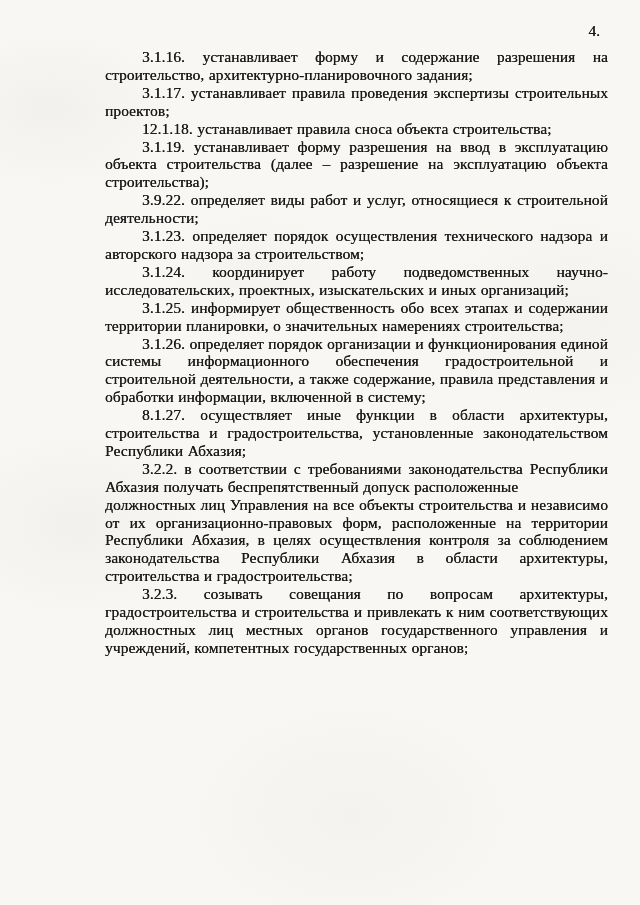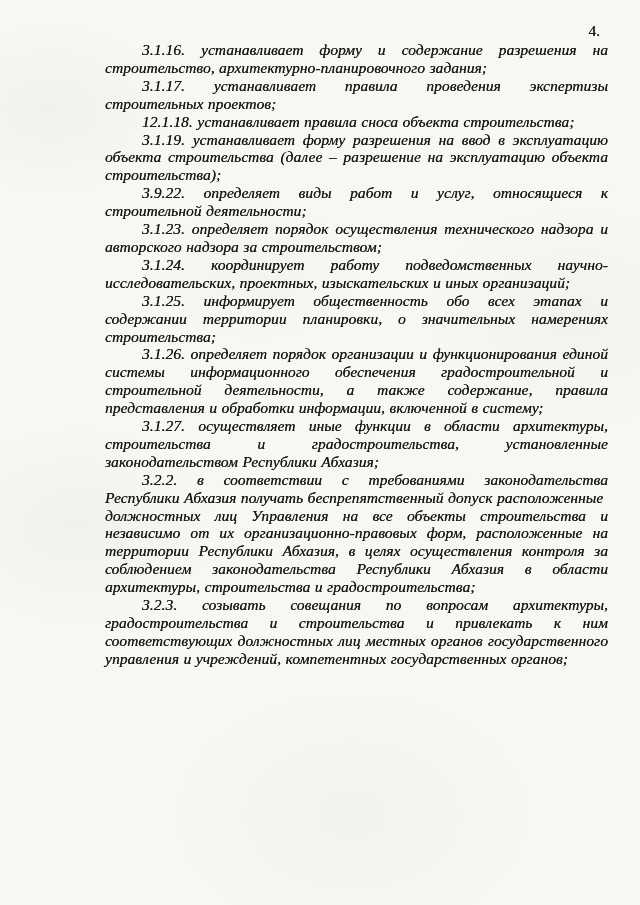--- a/index.html
+++ b/index.html
@@ -34,23 +34,22 @@
     top: 22px;
     right: 40px;
     font-size: 15.5px;
     line-height: 18px;
     color: var(--ink);
     text-shadow: 0.2px 0 0 currentColor;
   }
   .document-body {
     position: absolute;
     left: 105px;
-    top: 41px;
+    top: 48px;
     width: 503px;
-    font-style: italic;
   }
   .document-body p.para {
     margin: 0;
     padding: 0;
     font-size: 15.4px;
     line-height: 17.9px;
     text-align: justify;
     text-indent: 37px;
     letter-spacing: 0.1px;
     word-spacing: 0.5px;
@@ -70,18 +69,18 @@
   <div class="document-body">
       <p class="para">3.1.16. устанавливает форму и содержание разрешения на строительство, архитектурно-планировочного задания;</p>
       <p class="para">3.1.17. устанавливает правила проведения экспертизы строительных проектов;</p>
       <p class="para">12.1.18. устанавливает правила сноса объекта строительства;</p>
       <p class="para">3.1.19. устанавливает форму разрешения на ввод в эксплуатацию объекта строительства (далее – разрешение на эксплуатацию объекта строительства);</p>
       <p class="para">3.9.22. определяет виды работ и услуг, относящиеся к строительной деятельности;</p>
       <p class="para">3.1.23. определяет порядок осуществления технического надзора и авторского надзора за строительством;</p>
       <p class="para">3.1.24. координирует работу подведомственных научно-исследовательских, проектных, изыскательских и иных организаций;</p>
       <p class="para">3.1.25. информирует общественность обо всех этапах и содержании территории планировки, о значительных намерениях строительства;</p>
       <p class="para">3.1.26. определяет порядок организации и функционирования единой системы информационного обеспечения градостроительной и строительной деятельности, а также содержание, правила представления и обработки информации, включенной в систему;</p>
-      <p class="para">3.1.27. осуществляет иные функции в области архитектуры, строительства и градостроительства, установленные законодательством Республики Абхазия;</p>
+      <p class="para">8.1.27. осуществляет иные функции в области архитектуры, строительства и градостроительства, установленные законодательством Республики Абхазия;</p>
       <p class="para">3.2.2. в соответствии с требованиями законодательства Республики Абхазия получать беспрепятственный допуск расположенные</p>
       <p class="para no-indent">должностных лиц Управления на все объекты строительства и независимо от их организационно-правовых форм, расположенные на территории Республики Абхазия, в целях осуществления контроля за соблюдением законодательства Республики Абхазия в области архитектуры, строительства и градостроительства;</p>
       <p class="para">3.2.3. созывать совещания по вопросам архитектуры, градостроительства и строительства и привлекать к ним соответствующих должностных лиц местных органов государственного управления и учреждений, компетентных государственных органов;</p>
     </div>
 </div>
 
 </body></html>

